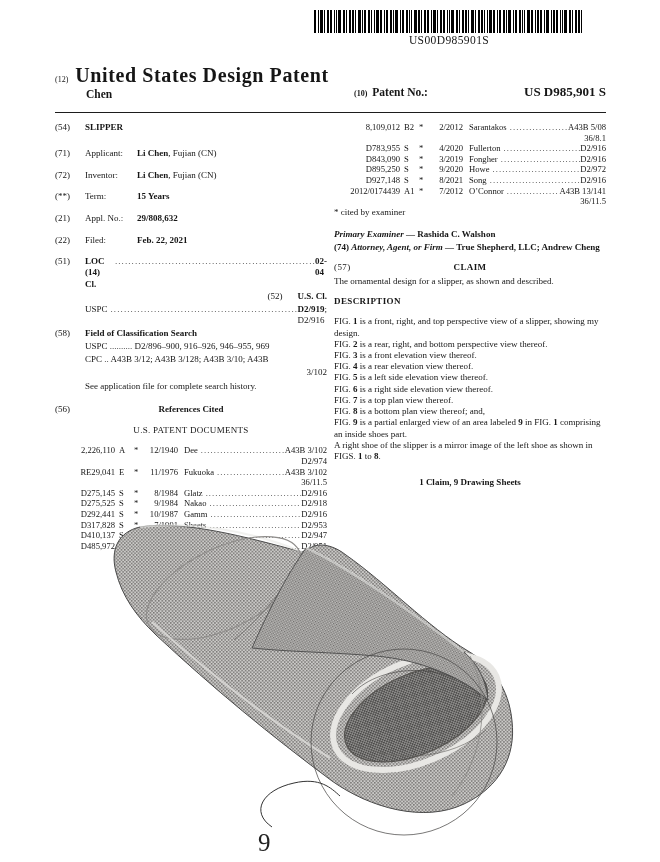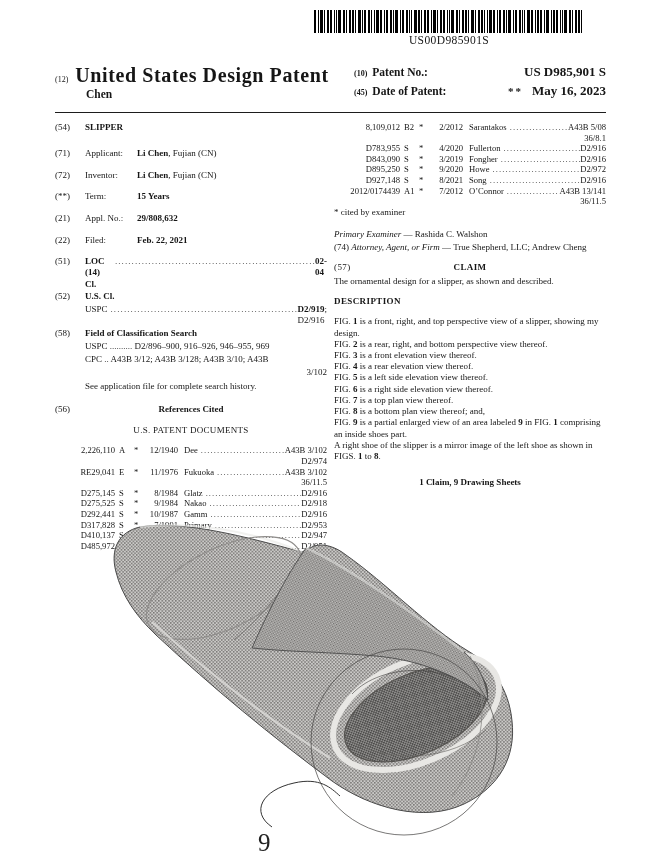--- a/index.html
+++ b/index.html
@@ -10,21 +10,21 @@
   .bars{height:23px;display:flex;align-items:stretch;justify-content:center;overflow:hidden;}
   .bar{background:#000;margin-right:1.4px;flex:0 0 auto;}
   .barcode-label{font-size:11.5px;margin-top:1px;letter-spacing:.4px;}
   
   .hdr{position:absolute;left:55px;top:64px;width:551px;}
   .hdr-left{float:left;max-width:300px;}
   .titlerow{display:flex;align-items:baseline;gap:7px;}
   .tagsm{font-size:8px;}
   .hdr-title{font-size:20px;font-weight:bold;letter-spacing:.6px;white-space:nowrap;}
   .hdr-surname{font-size:11.5px;font-weight:bold;margin-left:31px;margin-top:1px;}
-  .hdr-right{float:right;width:252px;}
+  .hdr-right{float:right;width:252px;margin-top:20px;}
   .kvrow{display:flex;justify-content:space-between;align-items:baseline;margin-bottom:3px;}
   .kvlab{font-size:11.5px;font-weight:bold;display:flex;gap:5px;align-items:baseline;}
   .kvval{font-size:13px;font-weight:bold;white-space:nowrap;}
   .stars{font-size:11px;margin-right:9px;letter-spacing:2px;}
   .rule{position:absolute;left:55px;top:112px;width:551px;border-top:1.7px solid #1d1d1d;}
   
   .col{position:absolute;top:122px;font-size:9px;line-height:11.2px;}
   .col-l{left:55px;width:272px;}
   .col-r{left:334px;width:272px;}
   .tagc{flex:0 0 30px;}
@@ -44,21 +44,21 @@
   .refrow{display:flex;font-size:8.6px;line-height:10.6px;align-items:baseline;}
   .rn{flex:0 0 60px;text-align:right;white-space:nowrap;}
   .col-r .rn{flex-basis:66px;}
   .rk{flex:0 0 15px;padding-left:4px;}
   .rs{flex:0 0 8px;}
   .rd{flex:0 0 36px;text-align:right;}
   .rname{padding-left:6px;white-space:nowrap;}
   .rcls{text-align:right;white-space:nowrap;}
   .refrow.cont{justify-content:flex-end;}
   .citednote{margin-top:0;margin-bottom:11px;}
-  .examiner,.attorney{margin-bottom:1.5px;}
+  .examiner,.attorney{margin-bottom:1.5px;font-weight:bold;}
   .claimhead{position:relative;text-align:center;font-weight:bold;margin-top:9px;margin-bottom:3px;letter-spacing:.4px;}
   .claimhead .tagabs{position:absolute;left:0;font-weight:normal;}
   .claimtext{margin-bottom:2px;}
   .deschead{font-weight:bold;margin-top:9px;margin-bottom:9px;letter-spacing:.4px;}
   .figpara{margin:0;}
   .closing{text-align:center;font-weight:bold;margin-top:15px;}
   
   .figure{position:absolute;left:0;top:508px;width:660px;height:354px;}
   .figure svg{display:block;}
 </style>
@@ -168,29 +168,20 @@
       <div class="hdr-surname">Chen</div>
     </div>
     <div class="hdr-right">
       <div class="kvrow">
         <span class="kvlab">
           <span class="tagsm">(10)</span>
           <span>Patent No.:</span>
         </span>
         <span class="kvval">US D985,901 S</span>
       </div>
-      <div class="kvrow">
-        <span class="kvlab">
-          <span class="tagsm">(45)</span>
-          <span>Date of Patent:</span>
-        </span>
-        <span class="kvval">
-          <span class="stars">**</span><span>May 16, 2023</span>
-        </span>
-      </div>
     </div>
   </div>
 
   <div class="rule"></div>
 
   <div class="col col-l">
     <div class="fieldrow" style="margin-bottom:15px;">
       <span class="tagc">(54)</span>
       <span class="btxt">SLIPPER</span>
     </div>
@@ -228,21 +219,21 @@
         </div>
       </div>
 
     <div class="leaders">
       <span class="tagc">(51)</span>
       <span class="btxt">LOC (14) Cl.</span>
       <span class="dots">..............................................................................................................</span>
       <span class="btxt">02-04</span>
     </div>
 
-    <div class="blockline" style="display:flex;">
+    <div class="blockline" style="display:flex;justify-content:flex-end;">
       <span class="tagc">(52)</span>
       <span class="btxt">U.S. Cl.</span>
     </div>
     <div class="leaders indent">
       <span>USPC</span>
       <span class="dots">..............................................................................................................</span>
       <span><b>D2/919</b>; D2/916</span>
     </div>
 
     <div class="blockline" style="display:flex;">
@@ -316,21 +307,21 @@
           <span class="rname">Gamm</span>
           <span class="dots">..............................................................................................................</span>
           <span class="rcls">D2/916</span>
         </div>
 
         <div class="refrow">
           <span class="rn">D317,828</span>
           <span class="rk">S</span>
           <span class="rs">*</span>
           <span class="rd">7/1991</span>
-          <span class="rname">Primary</span>
+          <span class="rname">Sheets</span>
           <span class="dots">..............................................................................................................</span>
           <span class="rcls">D2/953</span>
         </div>
 
         <div class="refrow">
           <span class="rn">D410,137</span>
           <span class="rk">S</span>
           <span class="rs">*</span>
           <span class="rd">5/1999</span>
           <span class="rname">Kelley</span>

